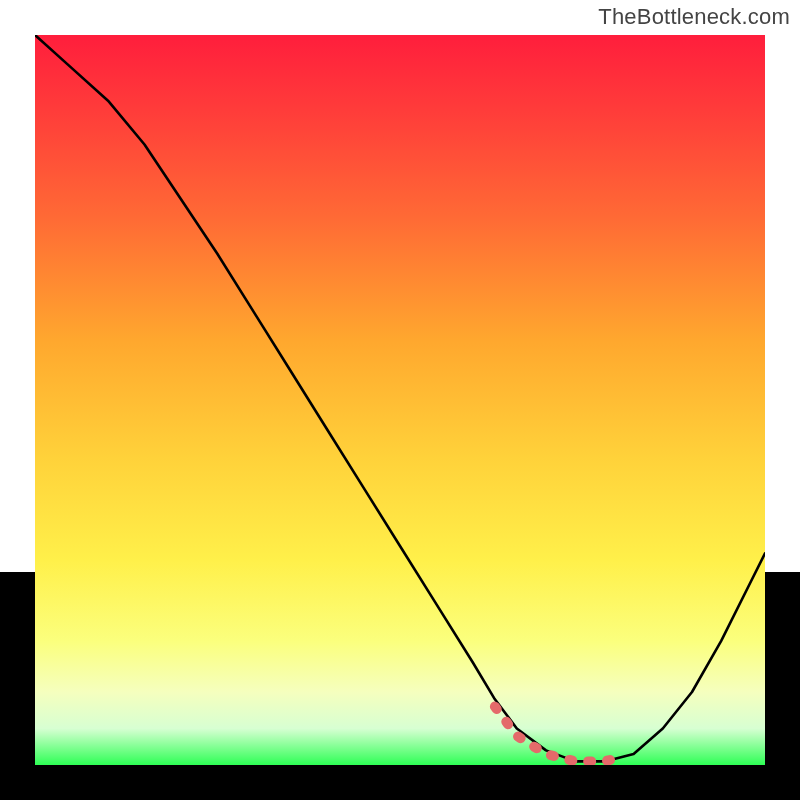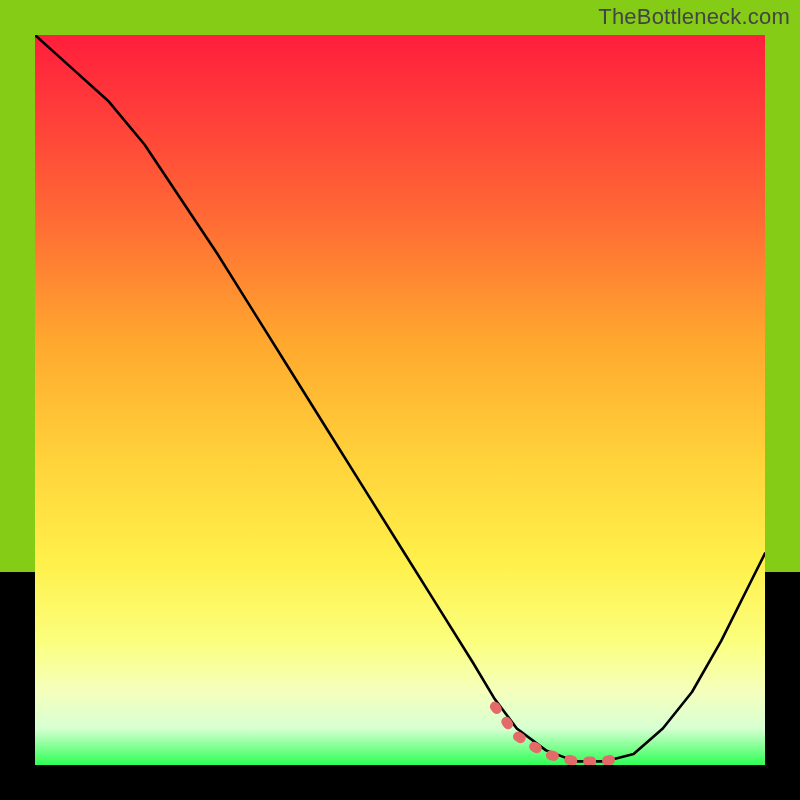--- a/index.html
+++ b/index.html
@@ -8,21 +8,21 @@
     width: 800px;
     height: 800px;
     background: #000;
     font-family: Arial, Helvetica, sans-serif;
     overflow: hidden;
   }
   .frame {
     position: relative;
     width: 800px;
     height: 572px;
-    background: #84cc16;
+    background: #ffffff;
   }
   .watermark {
     position: absolute;
     top: 4px;
     right: 10px;
     color: #444;
     font-size: 22px;
     font-weight: 500;
     letter-spacing: 0.2px;
     z-index: 50;

